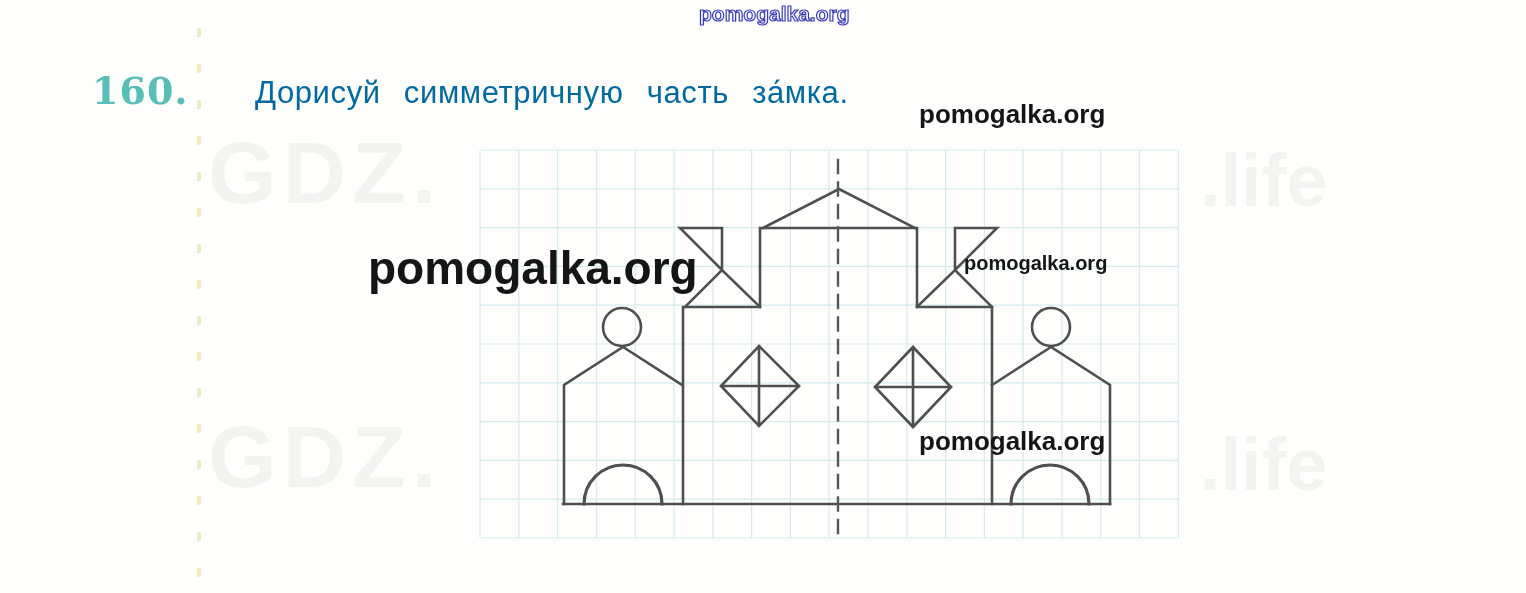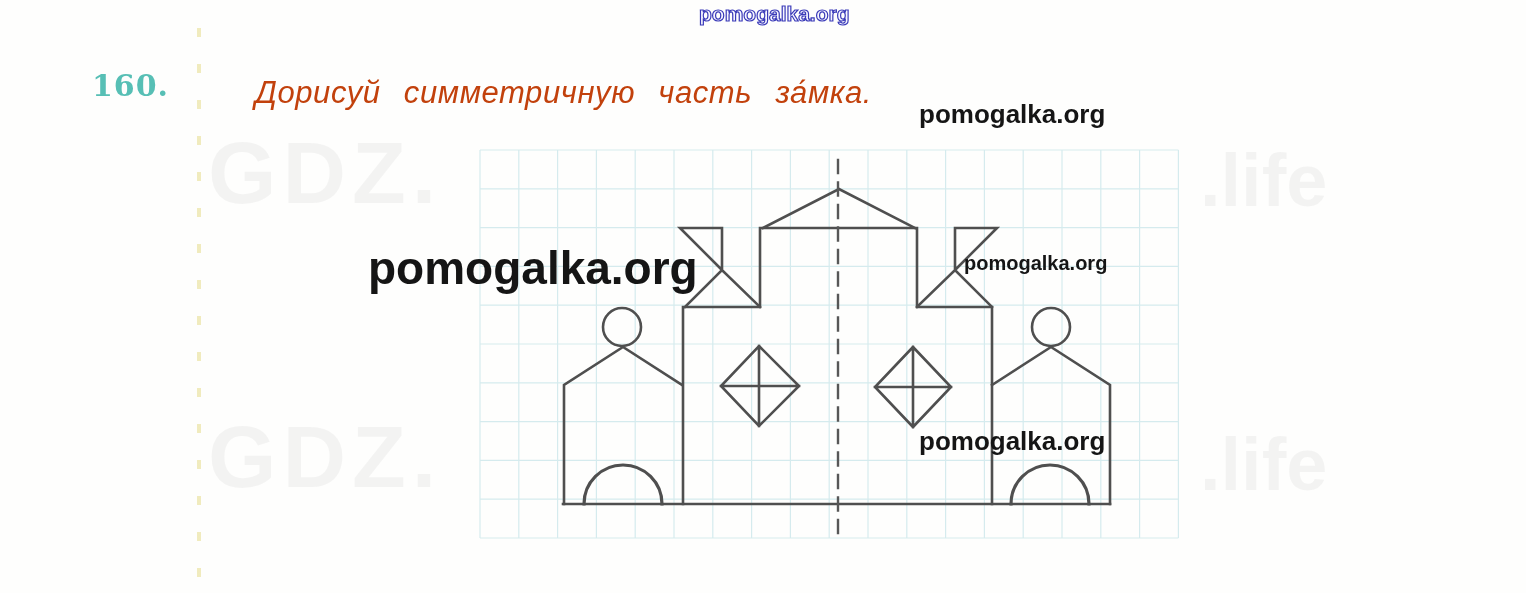--- a/index.html
+++ b/index.html
@@ -20,25 +20,25 @@
     font-family:"Liberation Sans",sans-serif;white-space:nowrap;
   }
   #faint-top-left{left:208px;top:122px;font-size:88px;letter-spacing:6px;}
   #faint-top-right{left:1200px;top:138px;font-size:74px;}
   #faint-bottom-left{left:208px;top:406px;font-size:88px;letter-spacing:6px;}
   #faint-bottom-right{left:1200px;top:422px;font-size:74px;}
 
   
   #task-number{
     position:absolute;left:92px;top:68px;font-family:"DejaVu Serif","Liberation Serif",serif;
-    font-weight:700;font-size:30px;color:#57bfb5;letter-spacing:1px;
+    font-weight:700;font-size:38px;color:#57bfb5;letter-spacing:1px;
   }
   #task-title{
-    position:absolute;left:255px;top:75px;font-size:31px;color:#c2410c;
-    letter-spacing:0.6px;word-spacing:14px;white-space:nowrap;font-style:italic;
+    position:absolute;left:255px;top:75px;font-size:31px;color:#0369a1;
+    letter-spacing:0.6px;word-spacing:14px;white-space:nowrap;
   }
 
   
   #castle-svg{position:absolute;left:0;top:0;width:1526px;height:593px;}
 
   
   .wm-black{
     position:absolute;color:#151515;font-weight:700;white-space:nowrap;
     font-family:"Liberation Sans",sans-serif;
   }

